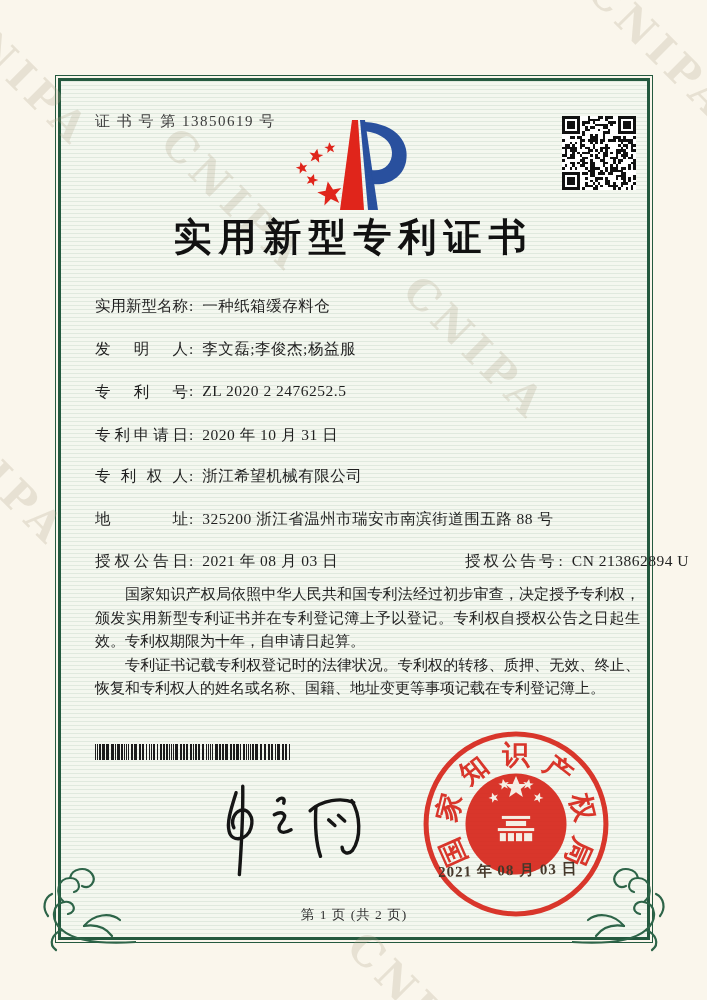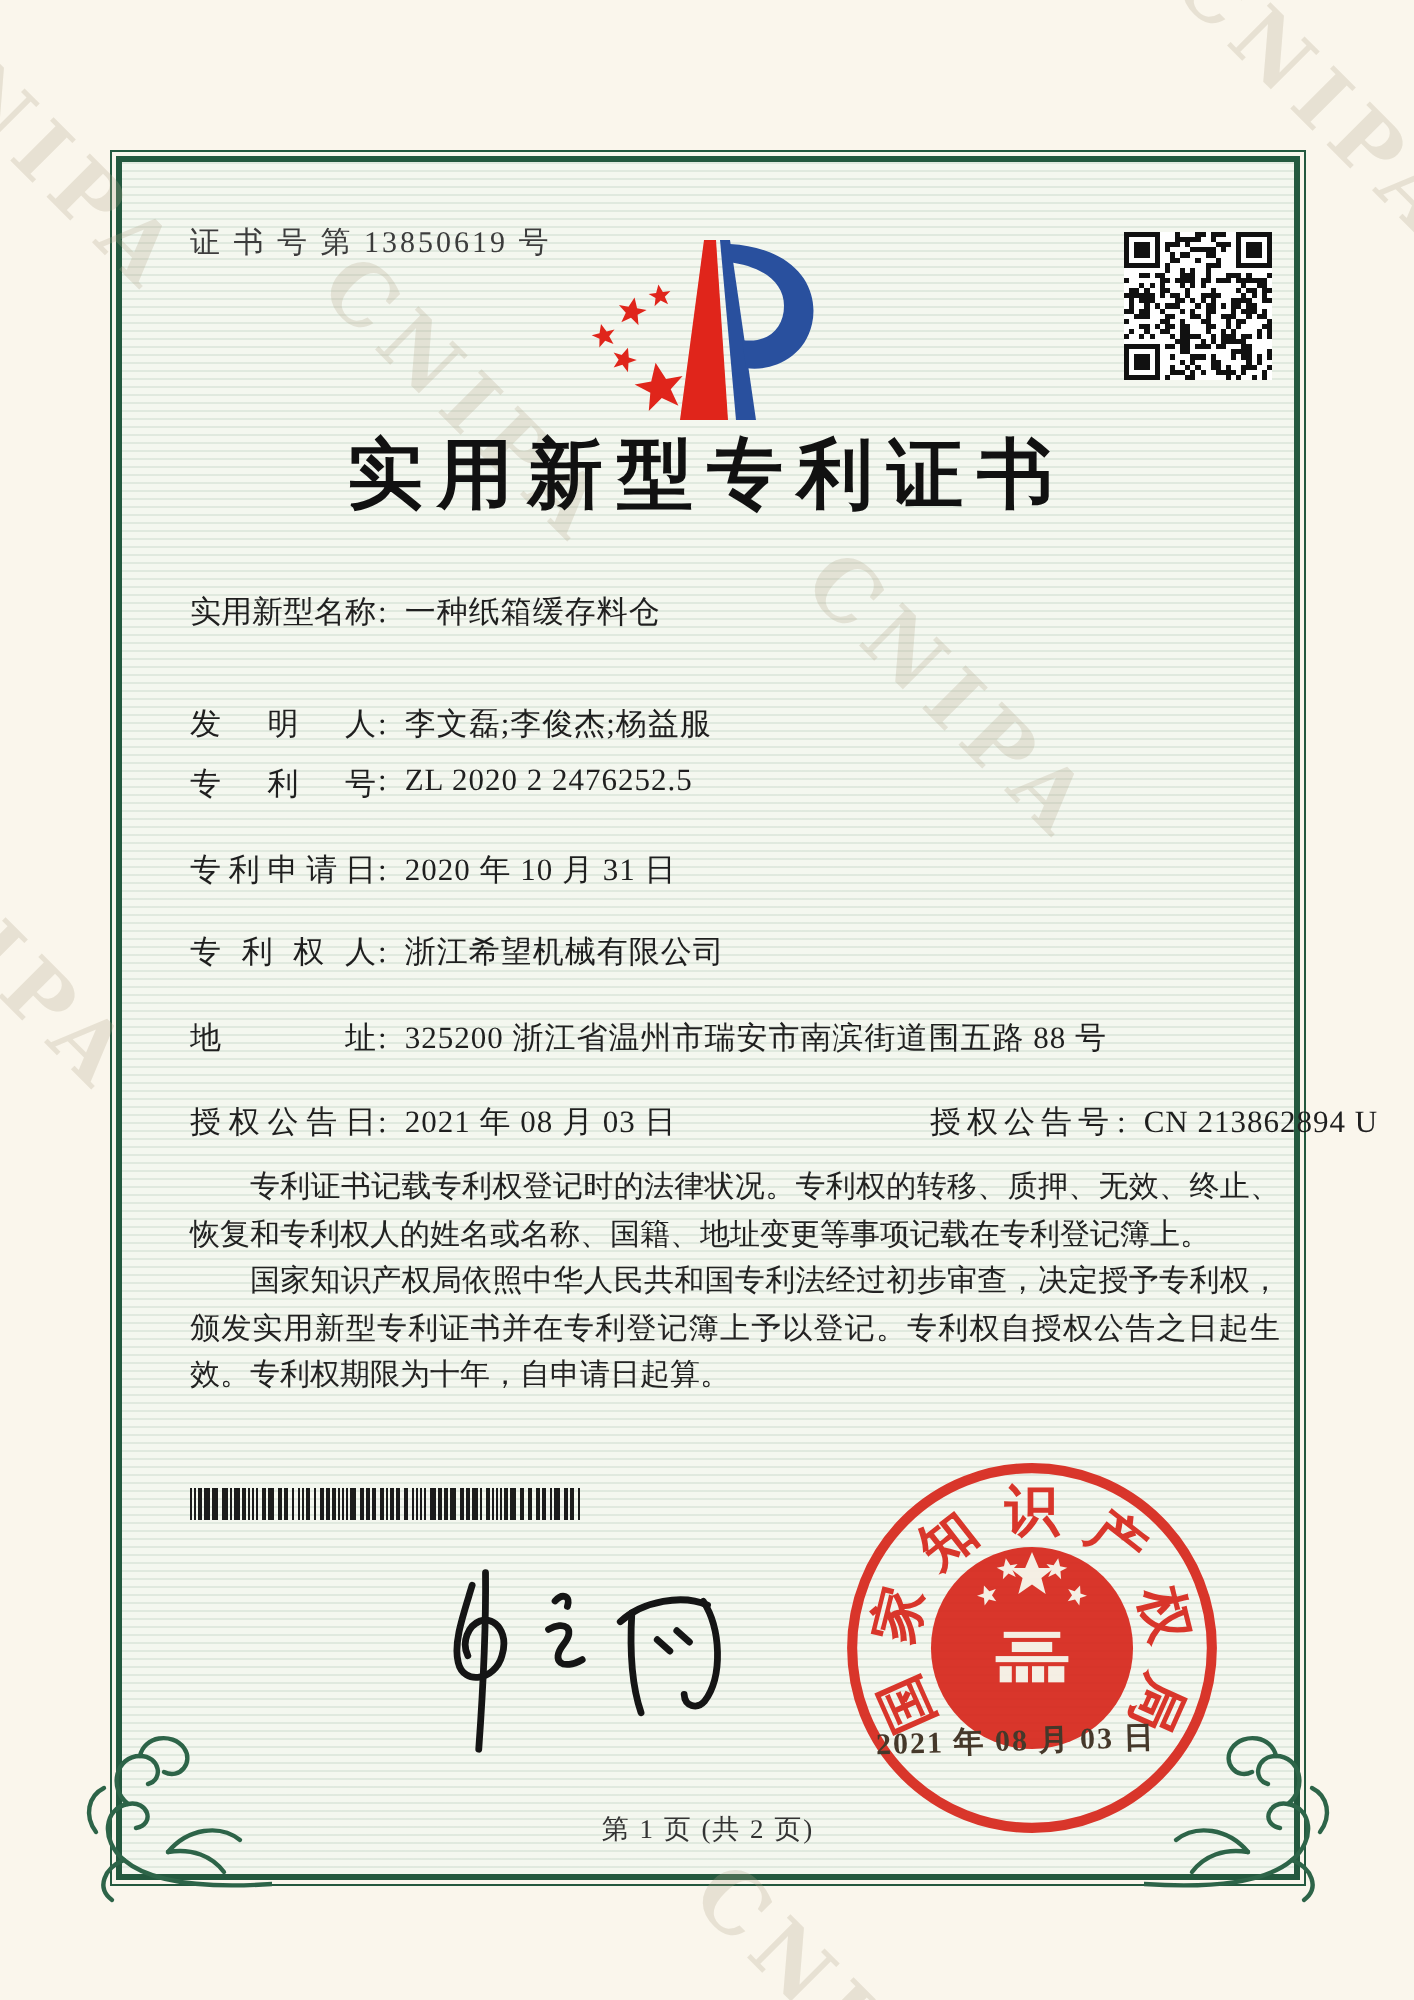--- a/index.html
+++ b/index.html
@@ -429,21 +429,21 @@
         <use href="#star" transform="translate(24,70) scale(0.64) rotate(18)"></use>
         <use href="#star" transform="translate(42,84) scale(1.28) rotate(-10)"></use>
       </g>
     </svg>
 
     <div class="title">实用新型专利证书</div>
 
     <div class="frow" style="top:296px;">
       <span class="flabel">实用新型名称</span><span class="fcolon">:</span><span class="fvalue">一种纸箱缓存料仓</span>
     </div>
-    <div class="frow" style="top:339px;margin-top:13px;">
+    <div class="frow" style="top:339px;">
       <span class="flabel">发明人</span><span class="fcolon">:</span><span class="fvalue">李文磊;李俊杰;杨益服</span>
     </div>
     <div class="frow" style="top:382px;">
       <span class="flabel">专利号</span><span class="fcolon">:</span><span class="fvalue">ZL 2020 2 2476252.5</span>
     </div>
     <div class="frow" style="top:425px;">
       <span class="flabel">专利申请日</span><span class="fcolon">:</span><span class="fvalue">2020 年 10 月 31 日</span>
     </div>
     <div class="frow" style="top:466px;">
       <span class="flabel">专利权人</span><span class="fcolon">:</span><span class="fvalue">浙江希望机械有限公司</span>
@@ -452,22 +452,22 @@
       <span class="flabel">地址</span><span class="fcolon">:</span><span class="fvalue">325200  浙江省温州市瑞安市南滨街道围五路 88 号</span>
     </div>
     <div class="frow" style="top:551px;">
       <span class="flabel">授权公告日</span><span class="fcolon">:</span><span class="fvalue">2021 年 08 月 03 日</span>
       <span class="grant-no-group">
         <span class="flabel2">授权公告号</span><span class="fcolon">:</span><span class="fvalue">CN 213862894 U</span>
       </span>
     </div>
 
     <div class="body-text">
+      <p>国家知识产权局依照中华人民共和国专利法经过初步审查，决定授予专利权，颁发实用新型专利证书并在专利登记簿上予以登记。专利权自授权公告之日起生效。专利权期限为十年，自申请日起算。</p>
       <p>专利证书记载专利权登记时的法律状况。专利权的转移、质押、无效、终止、恢复和专利权人的姓名或名称、国籍、地址变更等事项记载在专利登记簿上。</p>
-      <p>国家知识产权局依照中华人民共和国专利法经过初步审查，决定授予专利权，颁发实用新型专利证书并在专利登记簿上予以登记。专利权自授权公告之日起生效。专利权期限为十年，自申请日起算。</p>
     </div>
 
     <div class="barcode">
         <div class="bar" style="width: 1px; margin-right: 1px;"></div>
         <div class="bar" style="width: 1px; margin-right: 1px;"></div>
         <div class="bar" style="width: 2px; margin-right: 1px;"></div>
         <div class="bar" style="width: 3px; margin-right: 1px;"></div>
         <div class="bar" style="width: 3px; margin-right: 2px;"></div>
         <div class="bar" style="width: 3px; margin-right: 1px;"></div>
         <div class="bar" style="width: 1px; margin-right: 1px;"></div>

